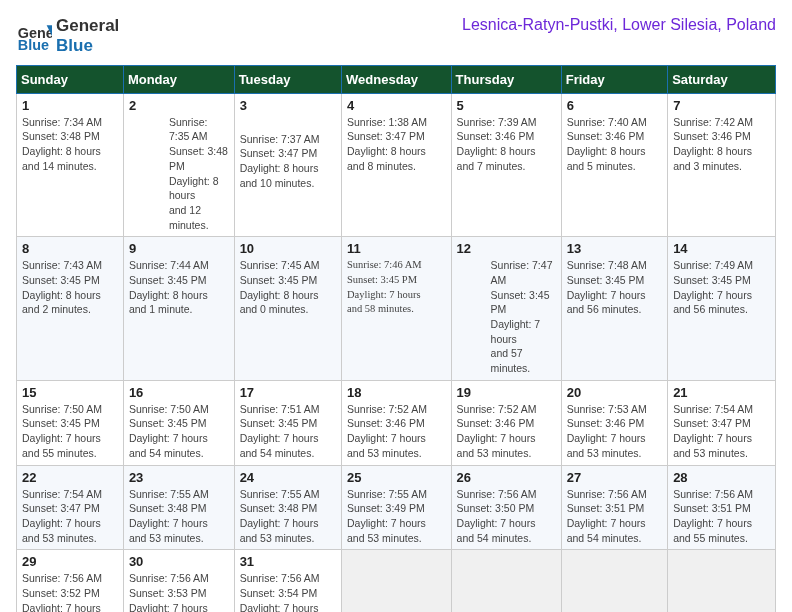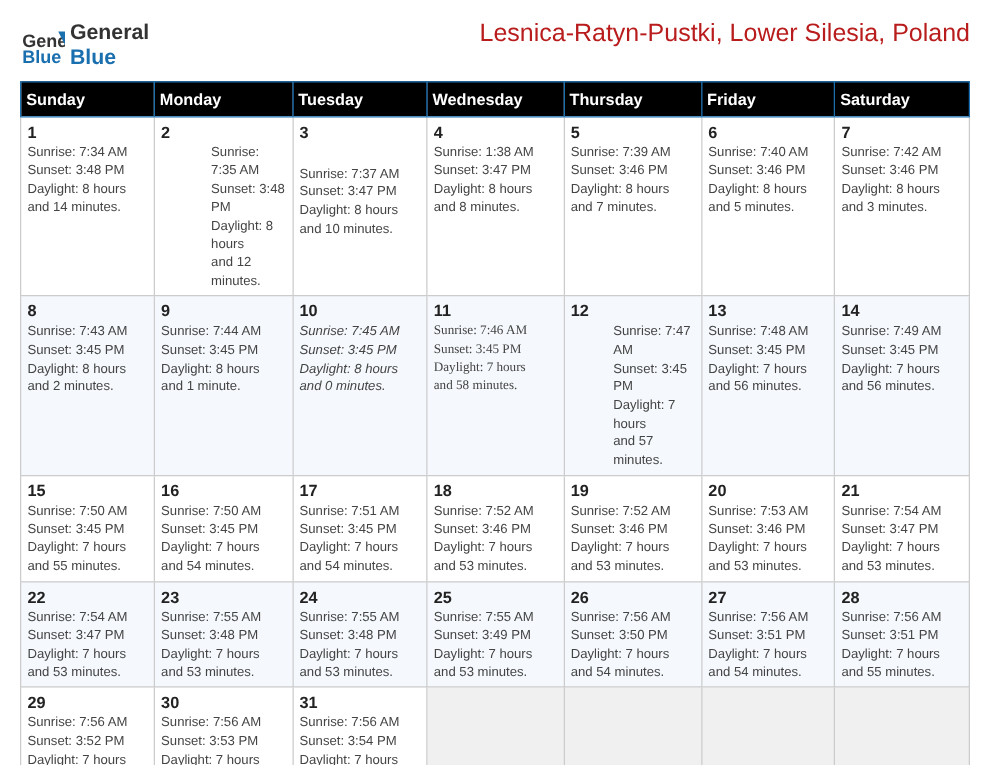--- a/index.html
+++ b/index.html
@@ -27,30 +27,30 @@
     }
     .title-area {
       text-align: right;
     }
     .month-title {
       font-size: 36px;
       font-weight: bold;
       color: #333;
     }
     .location-title {
-      font-size: 20px;
-      color: #b91c1c;
+      font-size: 16px;
+      color: #6d28d9;
     }
     .calendar-table {
       width: 100%;
       border-collapse: collapse;
       font-size: 11px;
     }
     .calendar-table thead th {
-      background-color: #000000;
+      background-color: #14532d;
       color: #fff;
       padding: 6px 4px;
       text-align: left;
       font-size: 13px;
       font-weight: bold;
       border: 1px solid #1a6faf;
     }
     .calendar-table tbody td {
       border: 1px solid #ccc;
       vertical-align: top;
@@ -174,21 +174,21 @@
         </td>
         <td>
           <span class="day-number">9</span>
           <div class="day-info" style="white-space: pre-line;">Sunrise: 7:44 AM
 Sunset: 3:45 PM
 Daylight: 8 hours
 and 1 minute.</div>
         </td>
         <td>
           <span class="day-number">10</span>
-          <div class="day-info" style="white-space: pre-line; font-style: italic;">Sunrise: 7:45 AM
+          <div class="day-info" style="white-space: pre-line;">Sunrise: 7:45 AM
 Sunset: 3:45 PM
 Daylight: 8 hours
 and 0 minutes.</div>
         </td>
         <td>
           <span class="day-number">11</span>
           <div class="day-info" style="white-space: pre-line; font-family: Liberation Serif, serif;">Sunrise: 7:46 AM
 Sunset: 3:45 PM
 Daylight: 7 hours
 and 58 minutes.</div>

